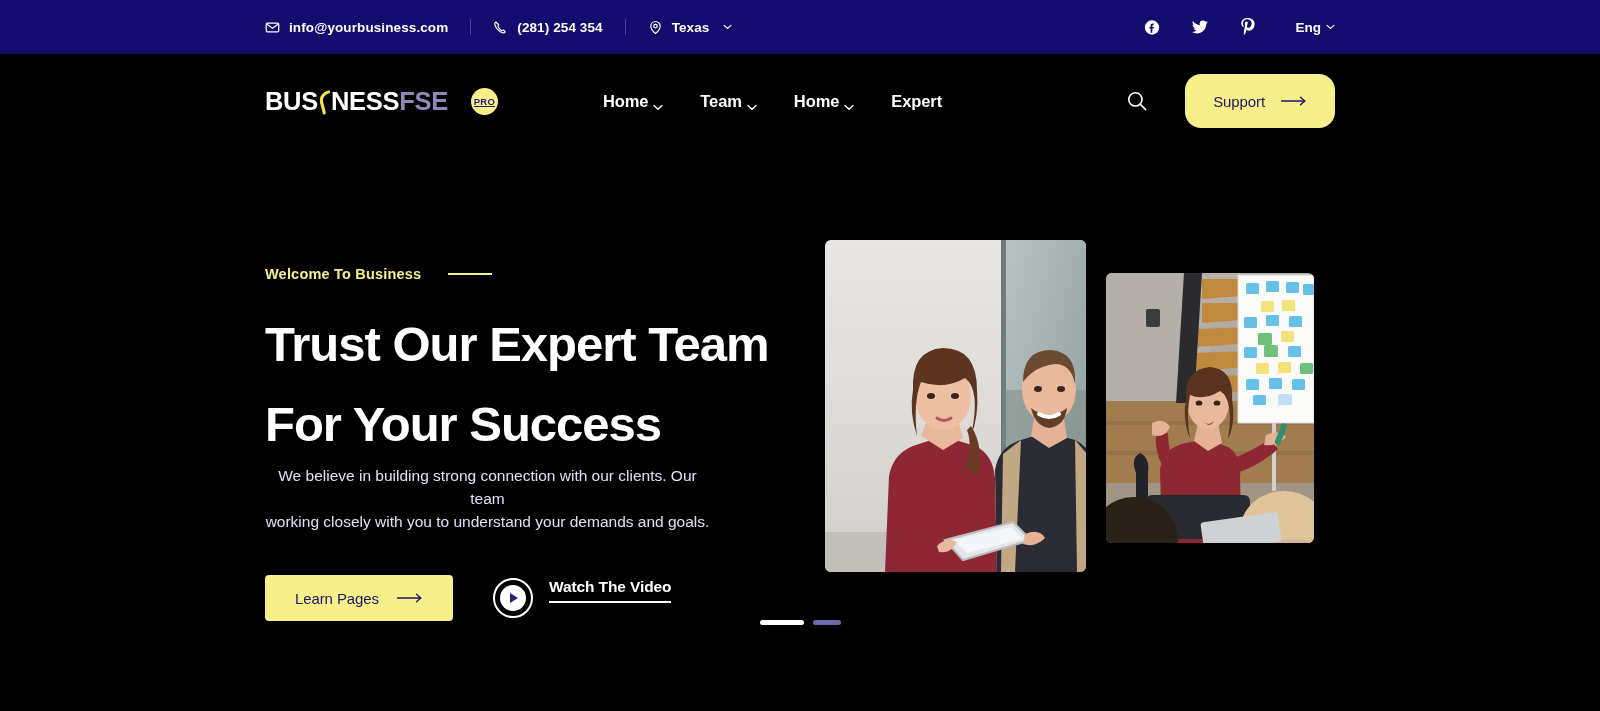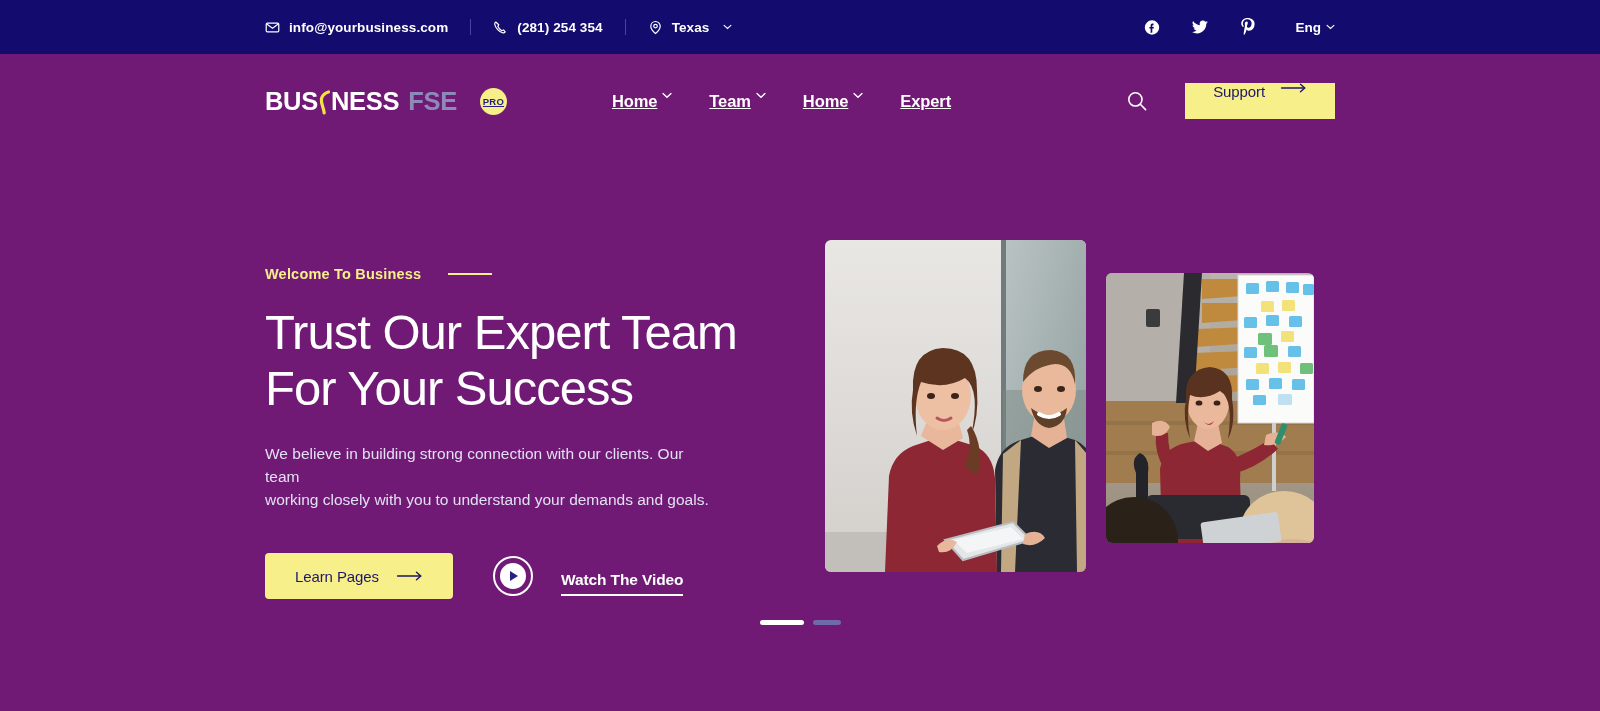--- a/index.html
+++ b/index.html
@@ -2,21 +2,21 @@
 <html><head>
 <meta charset="utf-8">
 <title>Business FSE Pro</title>
 <style>
   * { margin:0; padding:0; box-sizing:border-box; }
   html, body {
     width:1600px; height:711px; overflow:hidden;
     font-family:"Liberation Sans", sans-serif;
     background:#262180;
   }
-  .page { position:relative; width:1600px; height:711px; background:#701a75; }
+  .page { position:relative; width:1600px; height:711px; background:#000000; }
 
   
   .topbar {
     height:54px; background:#130b6d;
     display:flex; align-items:center; justify-content:space-between;
     padding:0 265px;
   }
   .topbar-left { display:flex; align-items:center; }
   .tb-item {
     display:flex; align-items:center; gap:9px;
@@ -42,69 +42,69 @@
   .brand { display:flex; align-items:flex-start; gap:0; }
   .logo-wrap { display:flex; align-items:center; }
   .logo-business {
     font-size:25.5px; font-weight:bold; color:#ffffff;
     letter-spacing:-0.3px; display:flex; align-items:center;
   }
   .logo-i { position:relative; display:inline-block; width:13px; height:27px; }
   .logo-i svg { position:absolute; left:0; top:2px; }
   .logo-fse {
     font-size:25.5px; font-weight:bold; color:#8e8ab8;
-    letter-spacing:-0.3px; margin-left:9px;
+    letter-spacing:-0.3px; margin-left:0;
   }
   .logo-pro {
     margin-left:23px; width:27px; height:27px; border-radius:50%;
     background:#f7ef8a; color:#262180;
     font-size:9.5px; font-weight:bold; letter-spacing:.2px;
     display:flex; align-items:center; justify-content:center;text-decoration:underline;
   }
 
   .nav { display:flex; align-items:center; gap:37px; margin-left:105px; }
   .nav-item {
-    display:flex; align-items:flex-start; color:#ffffff;
-    font-size:16.5px; font-weight:bold; letter-spacing:-0.1px; white-space:nowrap;text-decoration:underline;
+    display:flex; align-items:flex-end; color:#ffffff;
+    font-size:16.5px; font-weight:bold; letter-spacing:-0.1px; white-space:nowrap;
   }
 
   .header-right { display:flex; align-items:center; gap:36px; margin-left:auto; }
   .search-btn { width:24px; height:24px; color:#fff; display:flex; align-items:center; justify-content:center; }
   .search-btn svg { display:block; }
   .support-btn {
-    background:#f7ef8a; color:#1d1766; border-radius:0;
-    height:36px; padding:0 28px; display:flex; align-items:flex-start; gap:16px;
+    background:#f7ef8a; color:#1d1766; border-radius:16px;
+    height:54px; padding:0 28px; display:flex; align-items:center; gap:16px;
     font-size:15px; letter-spacing:-0.1px; white-space:nowrap;
   }
   .arrow-r svg { display:block; }
 
   
   .hero { position:relative; padding:0 265px; margin-top:92px; display:flex; }
   .hero-left { width:520px; padding-top:26px; }
   .eyebrow {
     display:flex; align-items:center; gap:27px;
     color:#f7ef8a; font-size:14.5px; font-weight:bold; letter-spacing:.2px;
   }
   .eyebrow-line { width:44px; height:2px; background:#f7ef8a; }
 
   .hero-title {
-    color:#ffffff; font-size:49px; line-height:56px; font-weight:normal;
+    color:#ffffff; font-size:49px; line-height:80px; font-weight:bold;
     letter-spacing:-1px; margin-top:22px; white-space:pre-line;
   }
   .hero-desc {
     color:#e2e0f2; font-size:15.5px; line-height:23px;
-    margin-top:26px; max-width:445px; white-space:pre-line;
+    max-width:445px; white-space:pre-line;text-align:center;
   }
   .hero-actions { display:flex; align-items:center; gap:40px; margin-top:42px; }
   .learn-btn {
     background:#f7ef8a; color:#1d1766; border-radius:4px;
     height:46px; padding:0 30px; display:flex; align-items:center; gap:18px;
     font-size:15px; letter-spacing:-0.1px;
   }
-  .video-wrap { display:flex; align-items:flex-end; gap:28px; }
+  .video-wrap { display:flex; align-items:flex-start; gap:16px; }
   .play-ring {
     width:40px; height:40px; border-radius:50%;
     border:2px solid #ffffff; display:flex; align-items:center; justify-content:center;
   }
   .play-core {
     width:26px; height:26px; border-radius:50%; background:#ffffff;
     display:flex; align-items:center; justify-content:center;
   }
   .play-tri {
     width:0; height:0; border-left:8px solid #262180;

